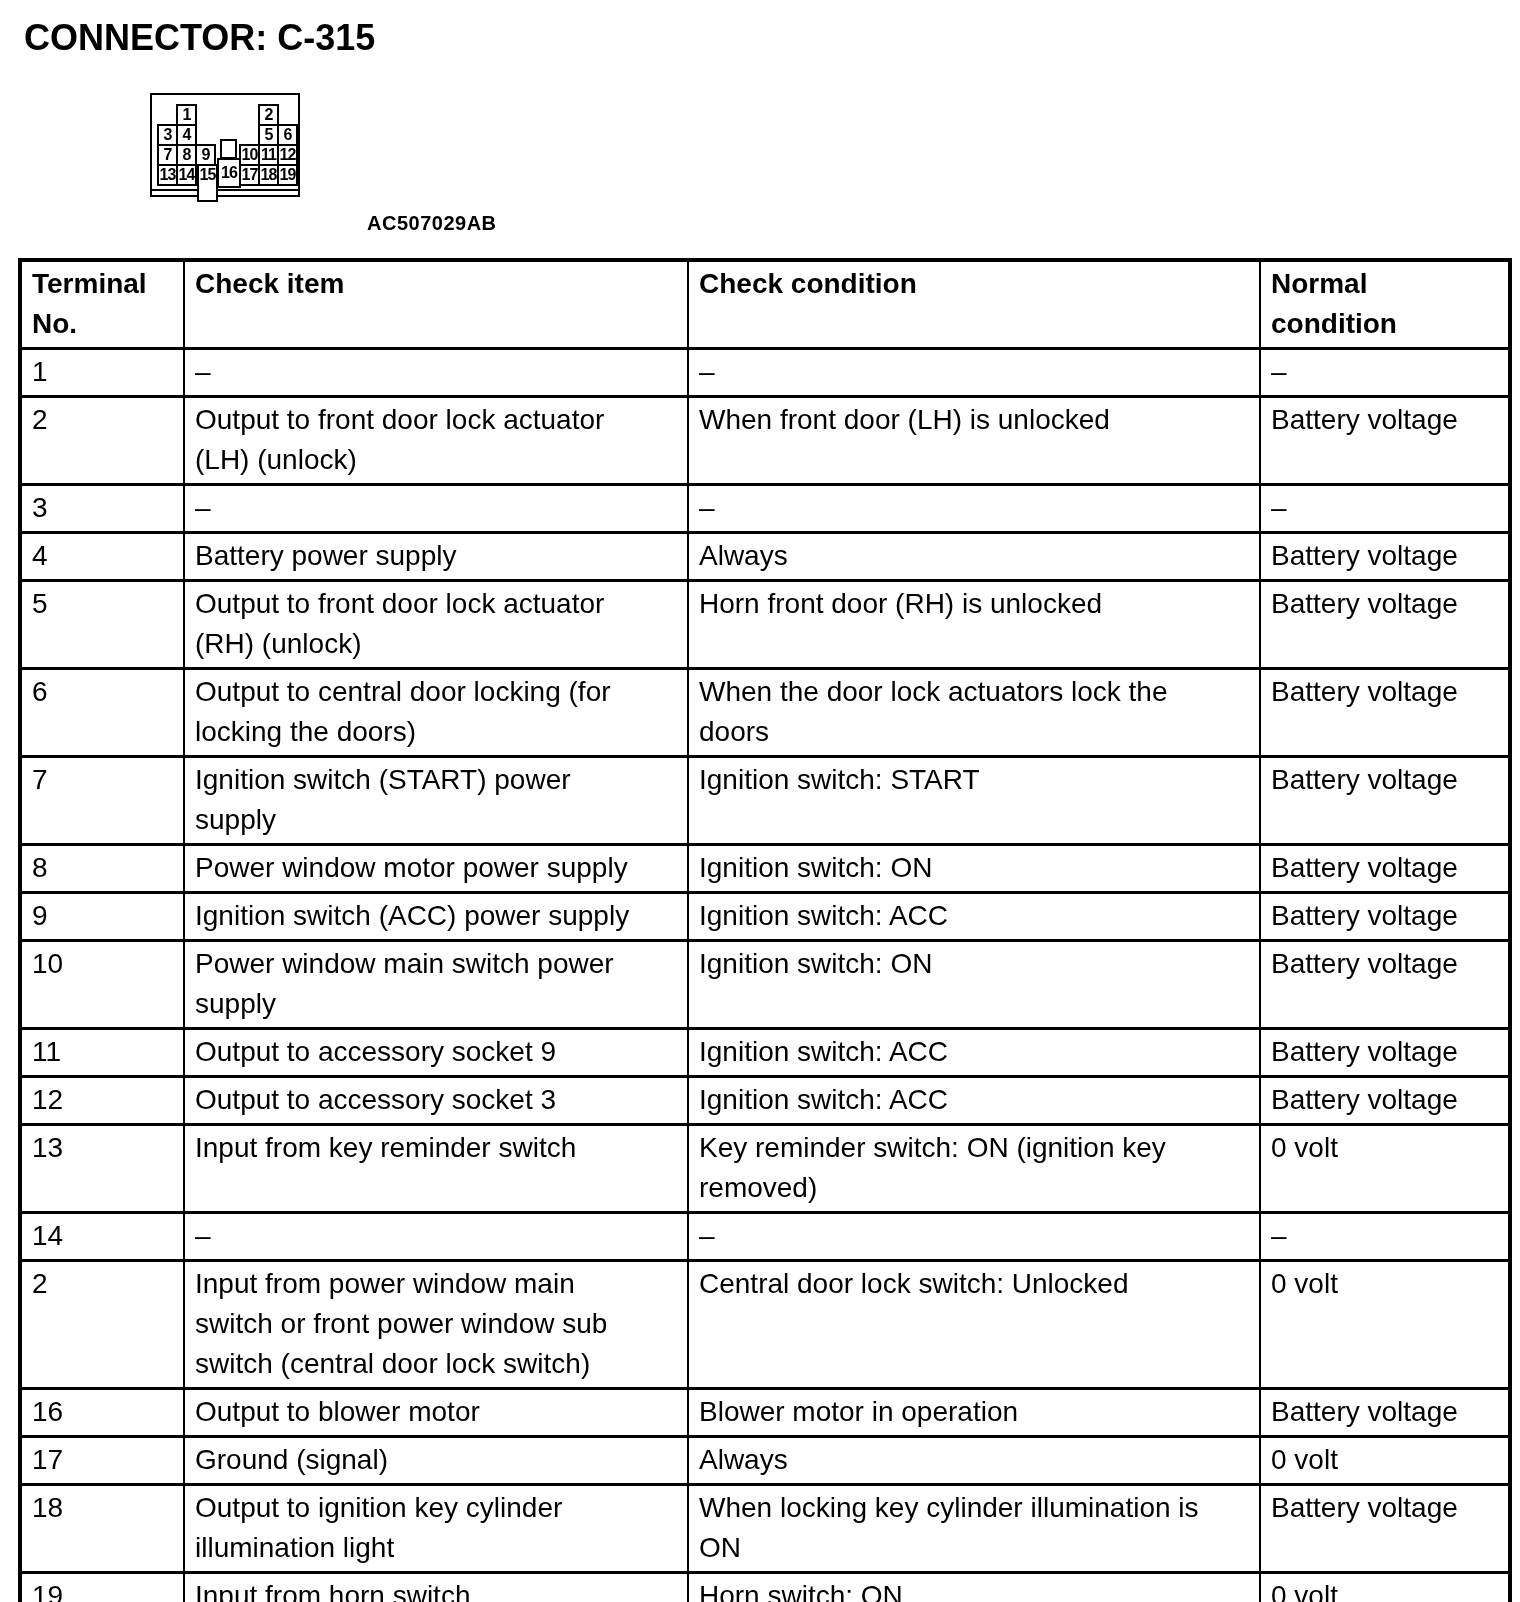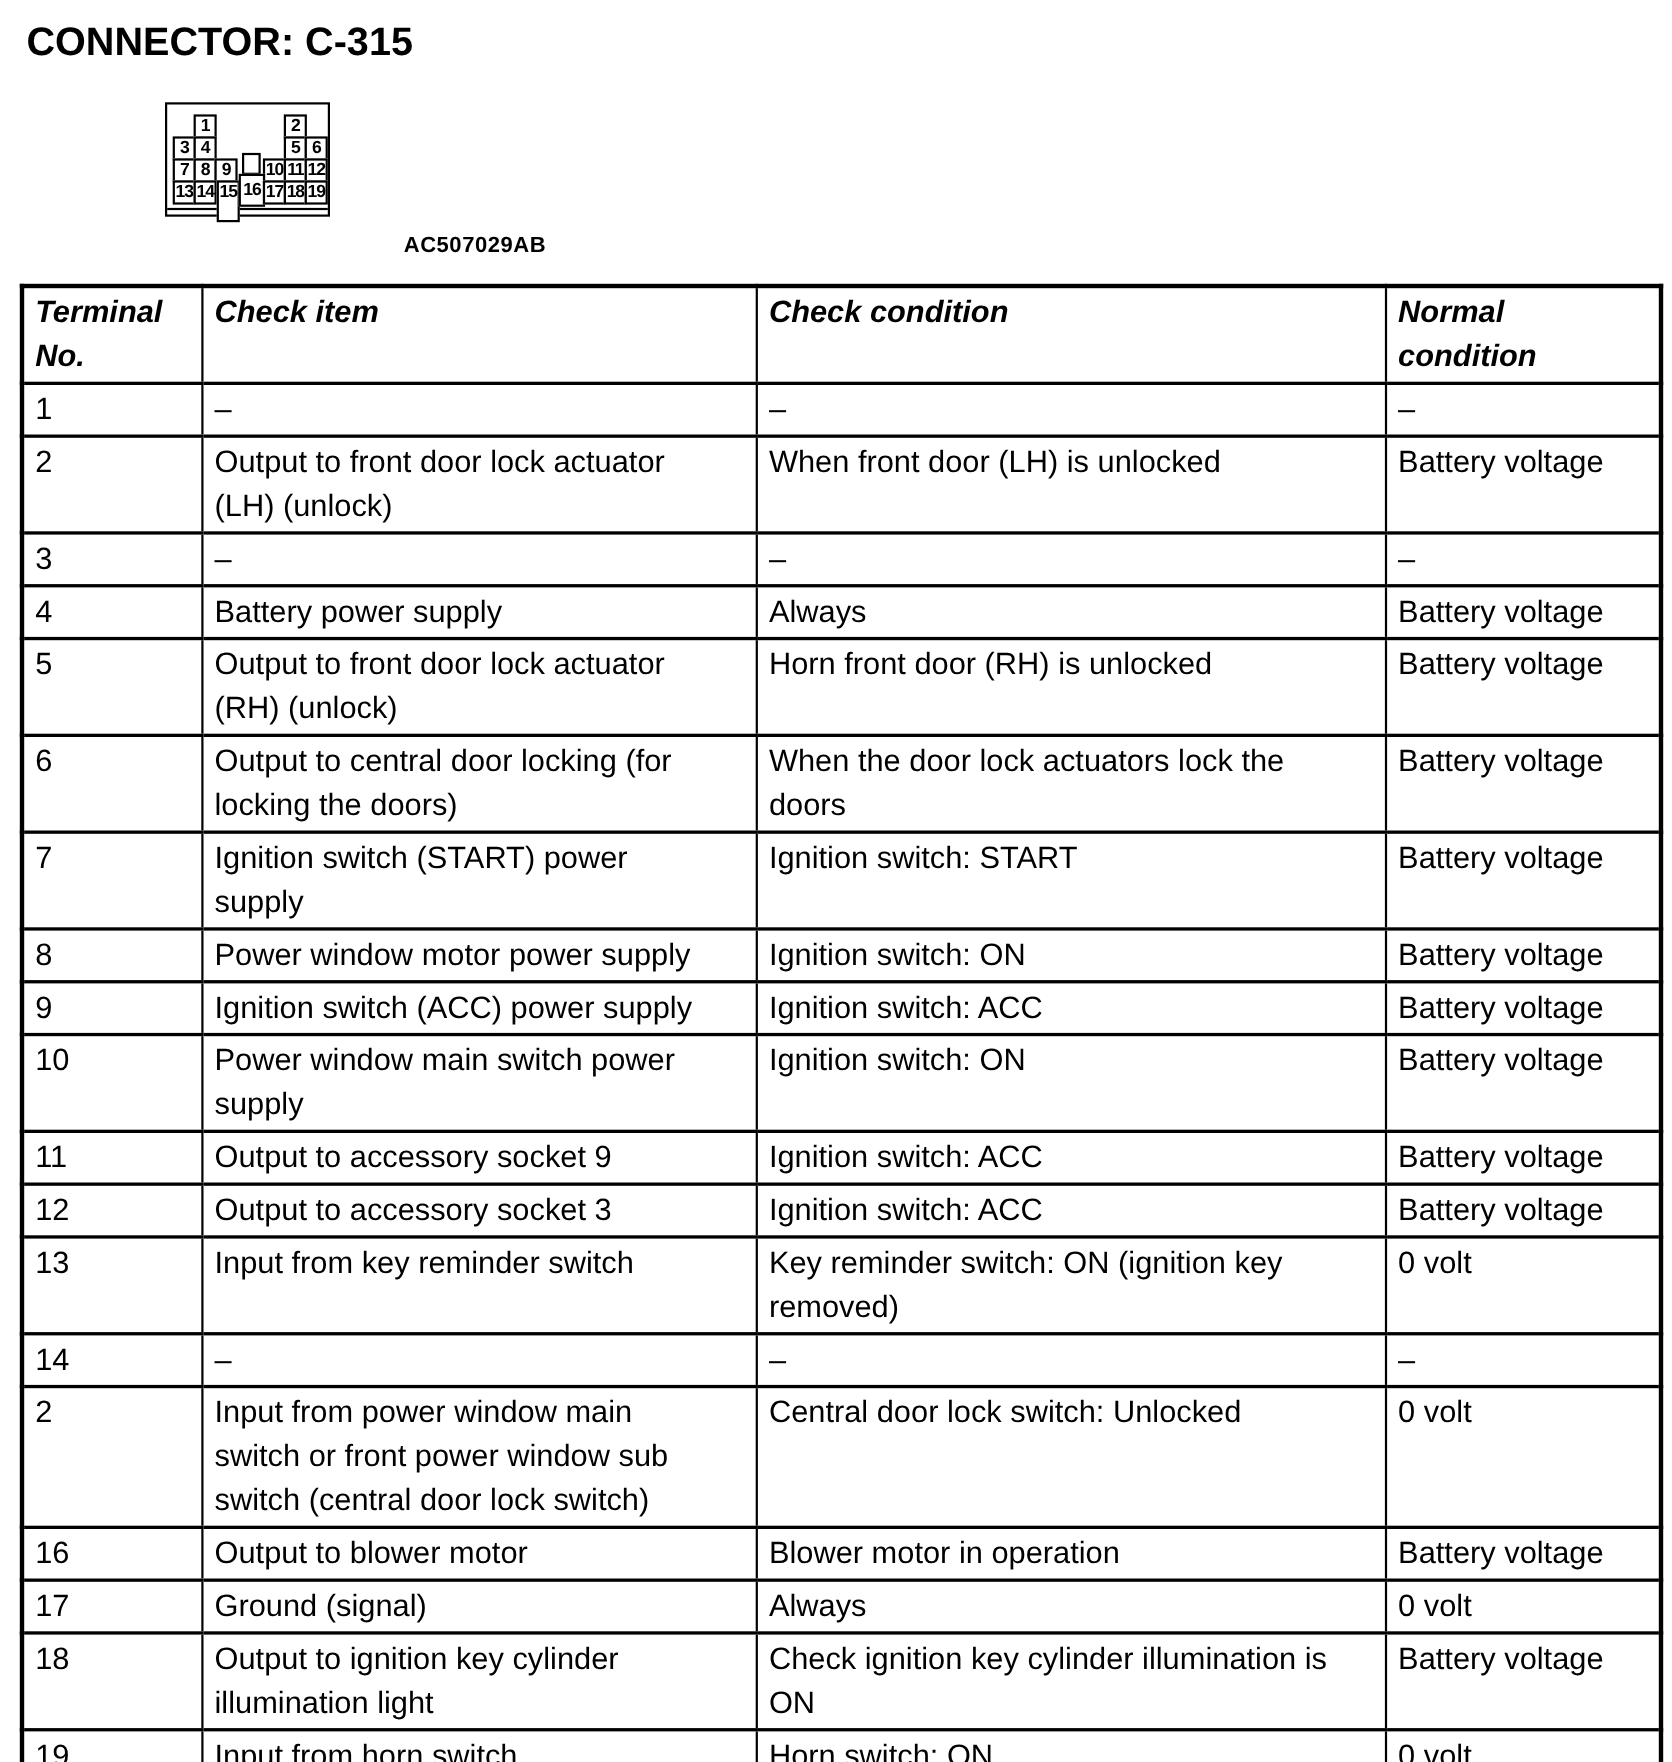--- a/index.html
+++ b/index.html
@@ -47,21 +47,21 @@
   }
   .terminal-table th,.terminal-table td{
     border:3px solid #000;
     border-left-width:2px;border-right-width:2px;
     vertical-align:top;text-align:left;
     font-size:28px;line-height:40px;
     padding:2px 8px 3px 10px;
     white-space:pre-line;
     overflow:hidden;
   }
-  .terminal-table th{font-weight:bold;font-style:italic;}
+  .terminal-table th{font-weight:bold;}
 </style>
 </head>
 <body>
 
 <div class="page-title">CONNECTOR: C-315</div>
 
 <div class="connector-box">
   <div class="key-tab"></div>
   <div class="housing-line"></div>
 <div class="pin" style="left: 24px; top: 9px; width: 21px; height: 22px;">1</div>
@@ -213,21 +213,21 @@
       <tr>
         <td>17</td>
         <td>Ground (signal)</td>
         <td>Always</td>
         <td>0 volt</td>
       </tr>
       <tr>
         <td>18</td>
         <td>Output to ignition key cylinder
 illumination light</td>
-        <td>Check ignition key cylinder illumination is
+        <td>When locking key cylinder illumination is
 ON</td>
         <td>Battery voltage</td>
       </tr>
       <tr>
         <td>19</td>
         <td>Input from horn switch</td>
         <td>Horn switch: ON</td>
         <td>0 volt</td>
       </tr>
     </tbody>

